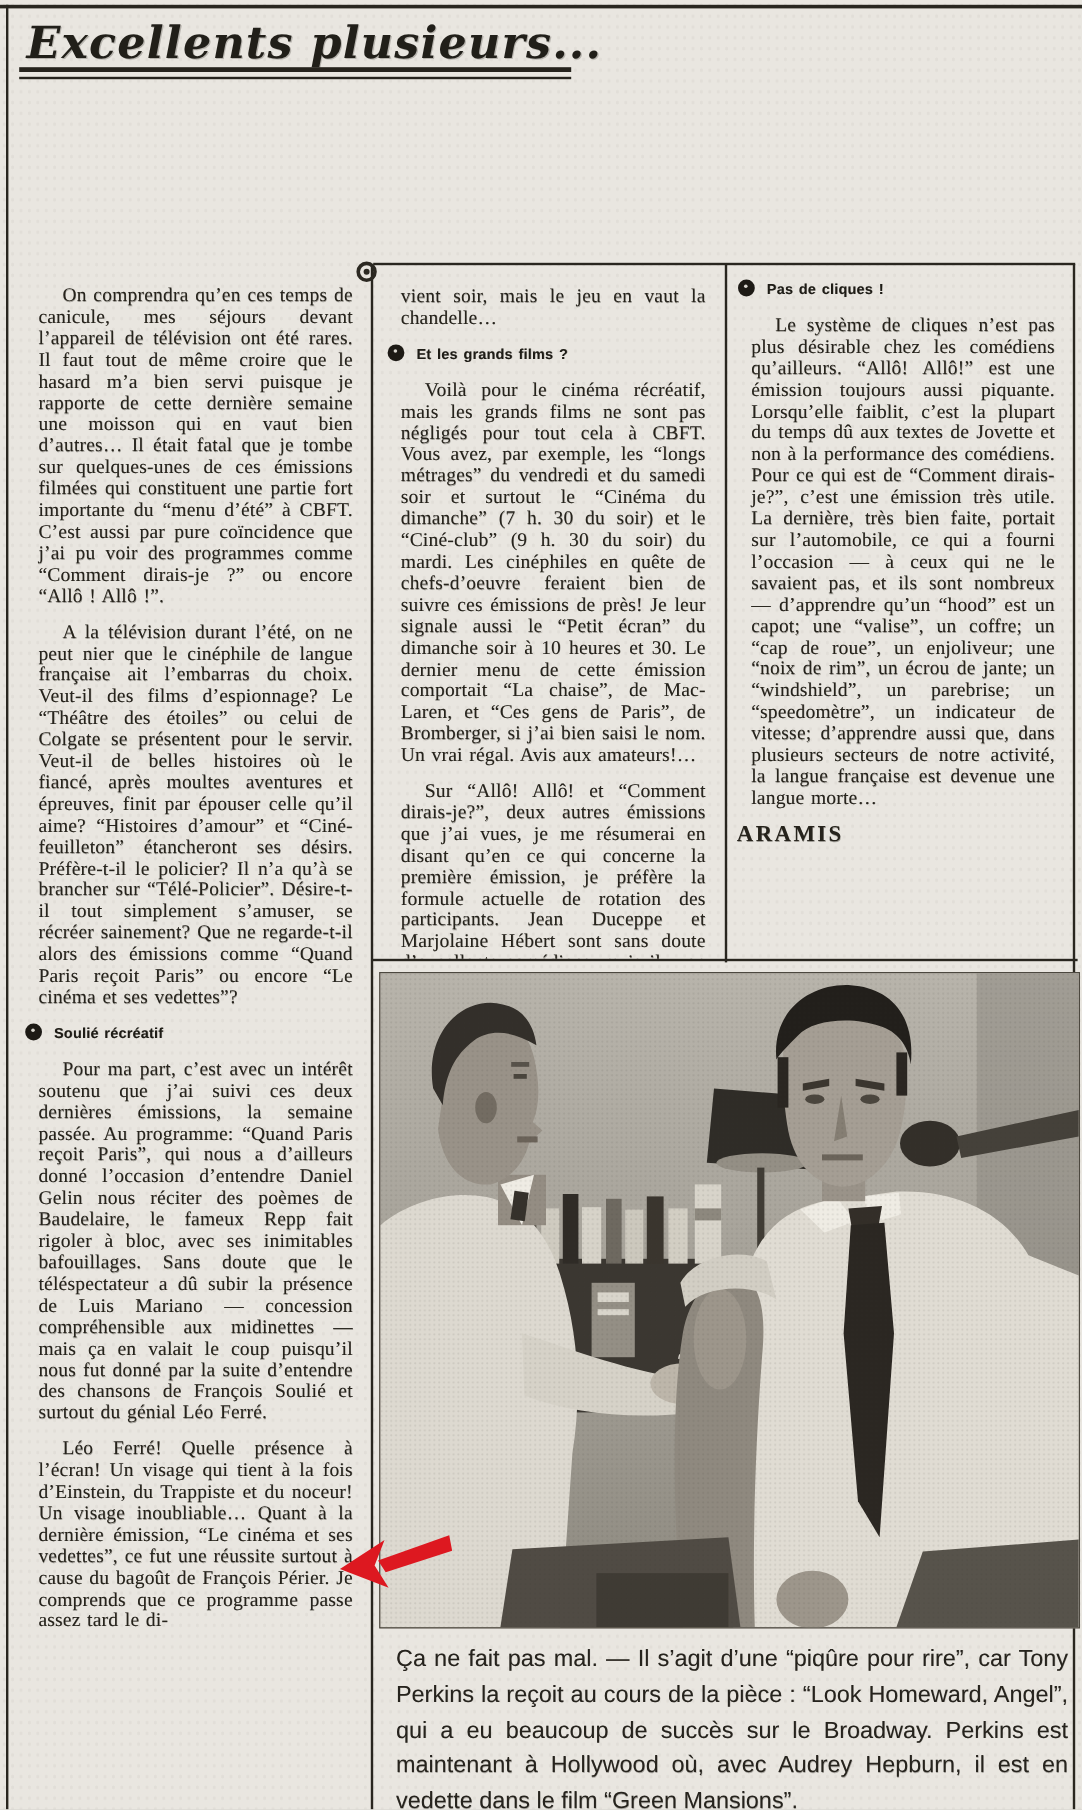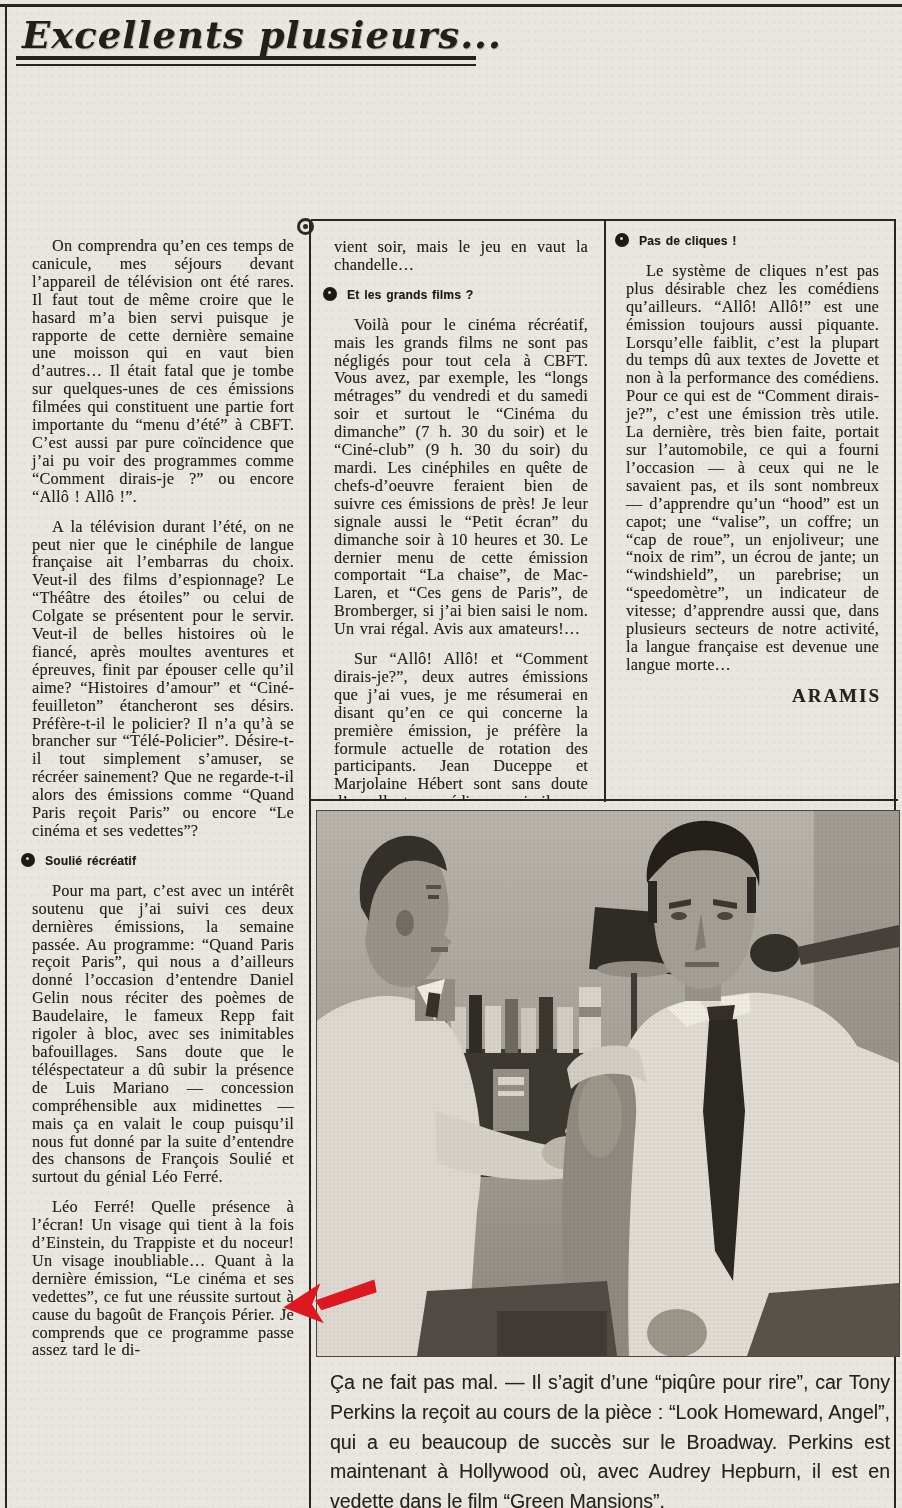--- a/index.html
+++ b/index.html
@@ -43,21 +43,21 @@
   .col p{margin:12px;text-indent:20px;}
   .col p.noindent{text-indent:0;}
   .subhead{
     display:flex;align-items:flex-start;gap:10px;margin:6px 0 4px 1px;
     font-family:"Liberation Sans",sans-serif;font-weight:bold;font-size:12px;
     letter-spacing:0.2px;color:#1e1c16;text-shadow:0.4px 0.4px 0 rgba(30,27,22,.4);
   }
   .bullet{width:14px;height:14px;border-radius:50%;background:#1d1a15;position:relative;flex:0 0 auto;}
   .bullet::after{content:"";position:absolute;left:5px;top:4px;width:3px;height:3px;border-radius:50%;background:#d9d6cf;}
   .signature{
-    text-align:right;font-weight:bold;font-size:19px;letter-spacing:2px;
+    text-align:left;font-weight:bold;font-size:19px;letter-spacing:2px;
     margin-top:4px;padding-right:10px;font-family:"Liberation Serif",serif;
   }
   .photo-frame{
     position:absolute;left:316px;top:810px;width:582px;height:545px;
     border:1px solid #4c483f;background:#a59f96;
   }
   .photo-frame svg{display:block;}
   .caption{
     position:absolute;left:330px;top:1368px;width:560px;
     font-family:"Liberation Sans",sans-serif;font-size:19.5px;line-height:29.8px;

